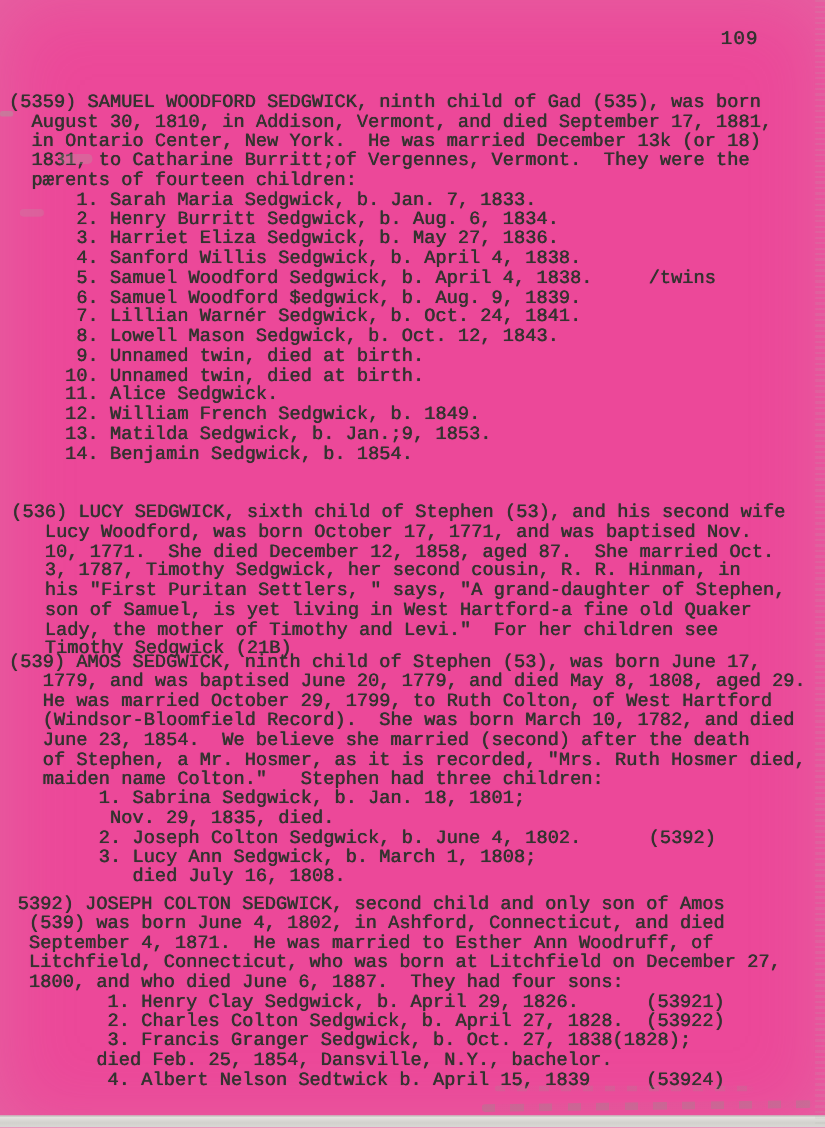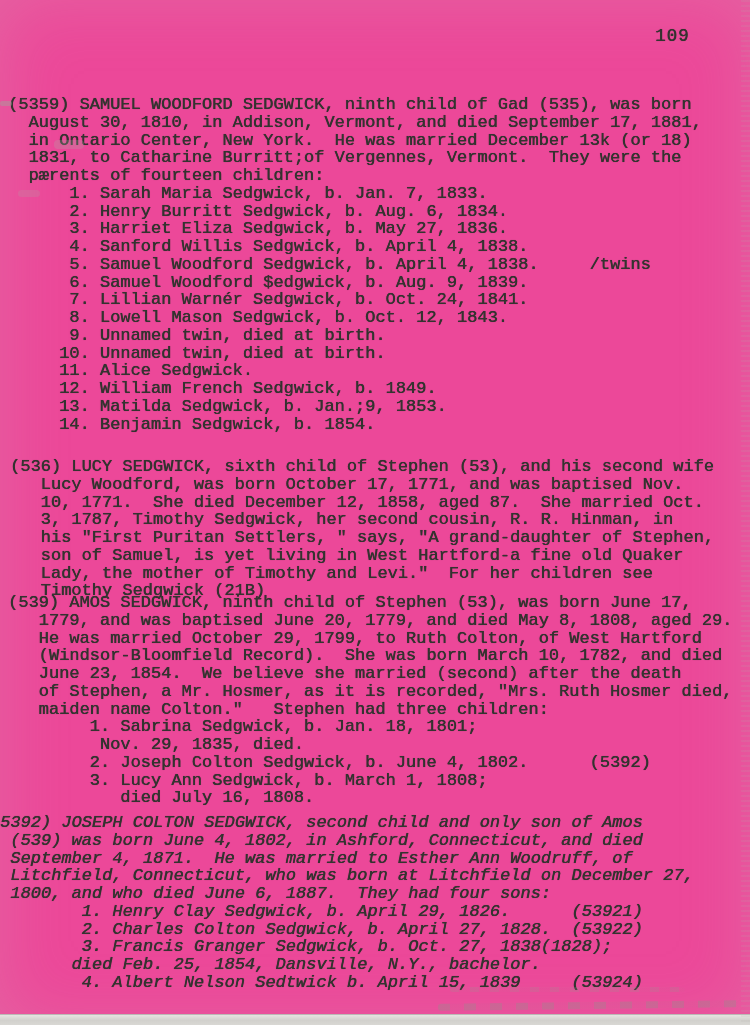--- a/index.html
+++ b/index.html
@@ -34,24 +34,24 @@
   .entry {
     position: absolute;
     white-space: pre;
   }
   .entry .line {
     white-space: pre;
     height: 17.75px;
     line-height: 17.75px;
   }
 
-  #entry-5359 { top: 96px;  left: 8px;  }
+  #entry-5359 { top: 85px;  left: 8px;  }
   #entry-536  { top: 458px; left: 10px; }
   #entry-539  { top: 594px; left: 8px;  }
-  #entry-5392 { top: 814px; left: 0; font-style: italic; }
+  #entry-5392 { top: 814px; left: 16px; }
 
   
   .artifact { position: absolute; pointer-events: none; }
 
   .artifact-bottom-band {
     left: 0; bottom: 0; width: 750px; height: 10px;
     background: linear-gradient(180deg, #e6e5e1 0%, #d2d1cd 55%, #d9d8d4 100%);
     border-top: 1px solid rgba(185, 183, 178, 0.9);
   }
   .artifact-smudge-a {

